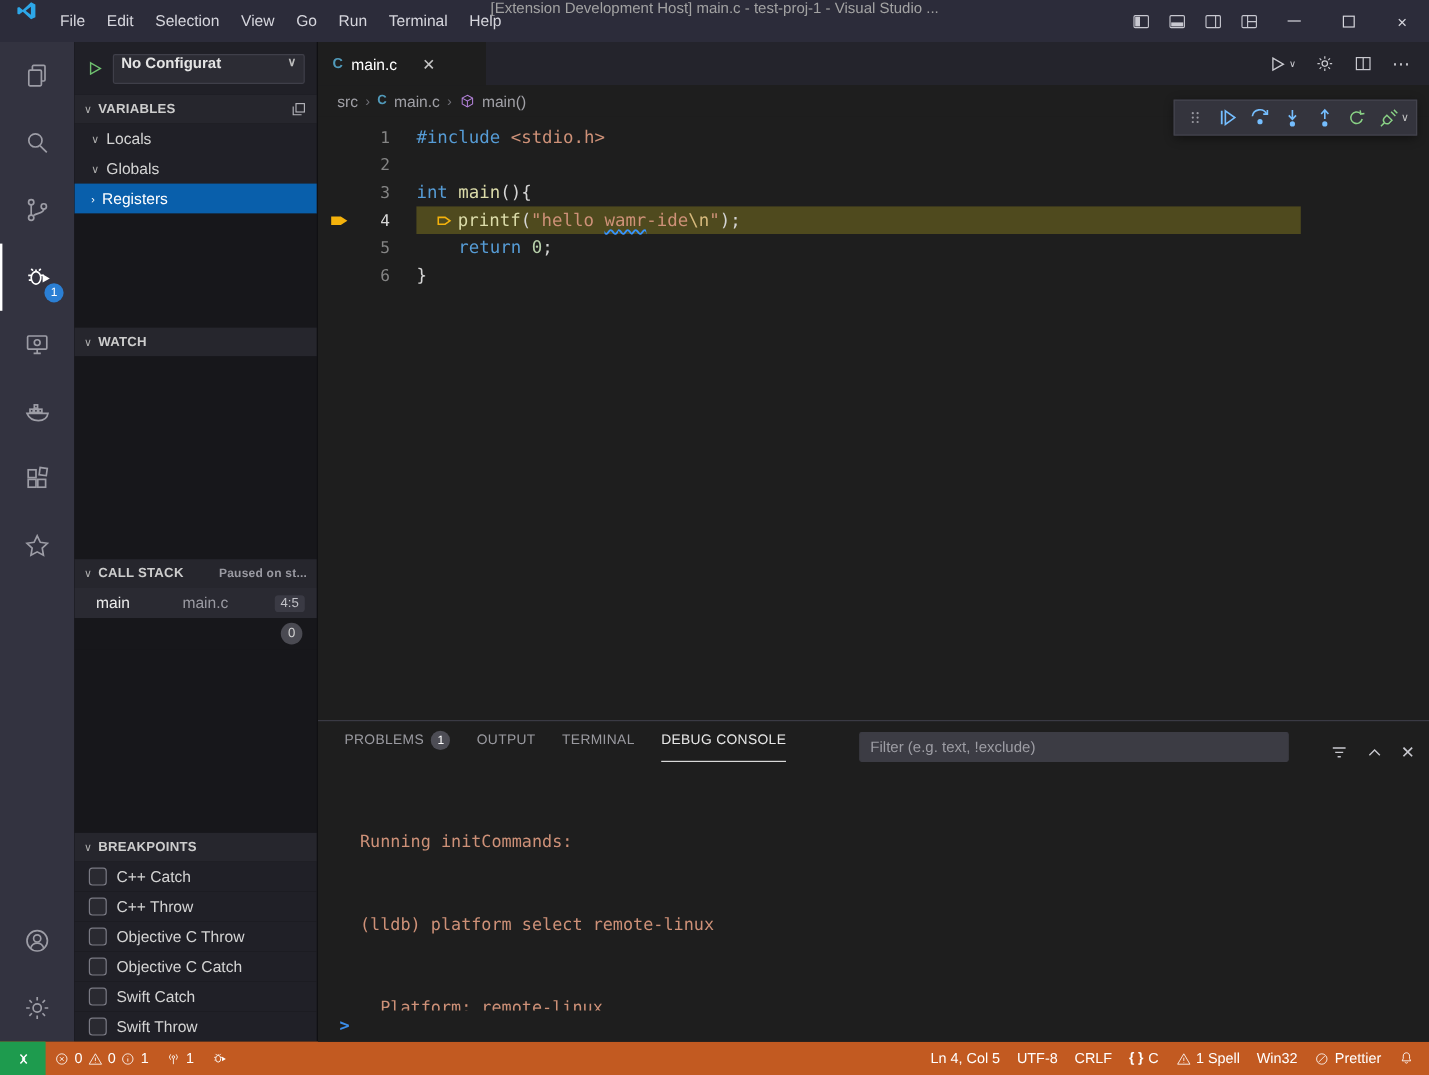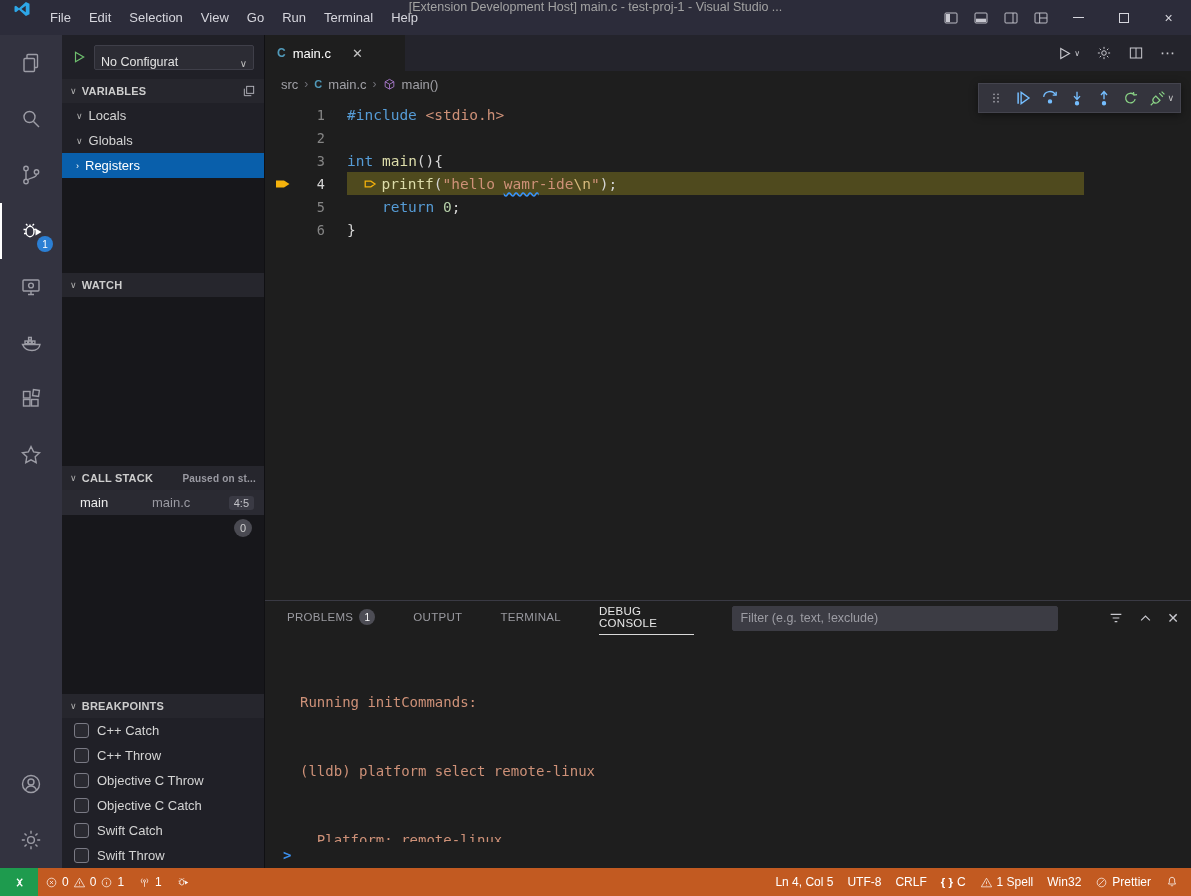--- a/index.html
+++ b/index.html
@@ -28,21 +28,21 @@
   .ab-item.active{color:#fff;border-left:2px solid #fff;}
   .ab-item svg{stroke:currentColor;fill:none;stroke-width:1.4;}
   .ab-badge{position:absolute;right:9px;bottom:7px;width:16px;height:16px;border-radius:50%;
     background:#2b7fd4;color:#fff;font-size:10px;display:flex;align-items:center;justify-content:center;}
   .ab-bottom{margin-top:auto;}
   
   .sidebar{width:203px;flex:0 0 203px;background:#17171b;display:flex;flex-direction:column;border-right:1px solid #101013;overflow:hidden;}
   .sb-toolbar{height:44px;flex:0 0 44px;display:flex;align-items:center;padding:0 10px;gap:8px;background:#202027;}
   .start-play{color:#6fc06f;font-size:14px;}
   .config-dd{flex:1;height:25px;background:#2c2c34;border:1px solid #3f3f49;border-radius:2px;
-    display:flex;align-items:flex-end;padding:0 6px;font-size:12.5px;color:#e4e4e4;}
+    display:flex;align-items:flex-start;padding:0 6px;font-size:12.5px;color:#e4e4e4;font-weight:bold;}
   .config-dd .chev{margin-left:auto;color:#bdbdbd;font-size:10px;}
   .sb-header{height:24px;flex:0 0 24px;display:flex;align-items:center;padding:0 8px;gap:5px;
     font-size:11px;font-weight:700;color:#cdcdcd;background:#26262d;letter-spacing:.2px;}
   .sb-header .chev{font-size:9px;color:#b0b0b0;font-weight:400;}
   .sb-rows{background:#202027;}
   .sb-row{height:25px;display:flex;align-items:center;padding:0 14px;gap:6px;font-size:13px;color:#d4d4d4;}
   .sb-row .chev{font-size:9px;color:#b0b0b0;}
   .sb-row.selected{background:#095fab;color:#fff;}
   .sb-spacer{background:#17171b;}
   .cs-status{margin-left:auto;font-size:10px;font-weight:700;color:#9a9aa2;white-space:nowrap;overflow:hidden;}
@@ -77,21 +77,21 @@
   .tok-num{color:#b5cea8}.tok-plain{color:#d4d4d4}
   .spell{text-decoration-line:underline;text-decoration-style:wavy;text-decoration-color:#3794ff;text-underline-offset:3px;}
   .inline-arrow{margin-right:4px;}
   
   .dbg-toolbar{position:absolute;top:48px;right:10px;z-index:5;height:30px;display:flex;align-items:center;
     background:#34343d;border:1px solid #44444e;box-shadow:0 2px 8px rgba(0,0,0,.45);padding:0 3px;}
   .dbg-btn{width:27px;height:26px;display:flex;align-items:center;justify-content:center;}
   .dbg-chev{color:#c5c5c5;font-size:9px;margin-left:-4px;margin-right:3px;}
   
   .panel{height:268px;flex:0 0 268px;background:#1e1e1e;border-top:1px solid #3a3a44;display:flex;flex-direction:column;}
-  .panel-head{height:34px;flex:0 0 34px;display:flex;align-items:center;padding:0 12px 0 22px;gap:38px;}
+  .panel-head{height:34px;flex:0 0 34px;display:flex;align-items:flex-end;padding:0 12px 0 22px;gap:22px;}
   .panel-tab{font-size:11.5px;letter-spacing:.3px;color:#9a9aa0;display:flex;align-items:center;gap:6px;height:100%;
     border-bottom:1px solid transparent;padding-bottom:1px;}
   .panel-tab.active{color:#e7e7e7;border-bottom-color:#d9d9d9;}
   .tab-badge{width:16px;height:16px;border-radius:50%;background:#4d4d55;color:#fff;font-size:10px;
     display:flex;align-items:center;justify-content:center;letter-spacing:0;}
   .filter-input{margin-left:auto;width:358px;height:25px;background:#3c3c44;border:1px solid #3c3c44;border-radius:2px;
     color:#d8d8d8;font-size:12.5px;padding:0 8px;outline:none;font-family:"Liberation Sans",sans-serif;}
   .filter-input::placeholder{color:#9d9da4;}
   .panel-actions{display:flex;align-items:center;gap:14px;margin-left:12px;color:#c9c9cf;}
   .console{flex:1;padding:10px 0 0 35px;font-family:"DejaVu Sans Mono",monospace;font-size:14px;

